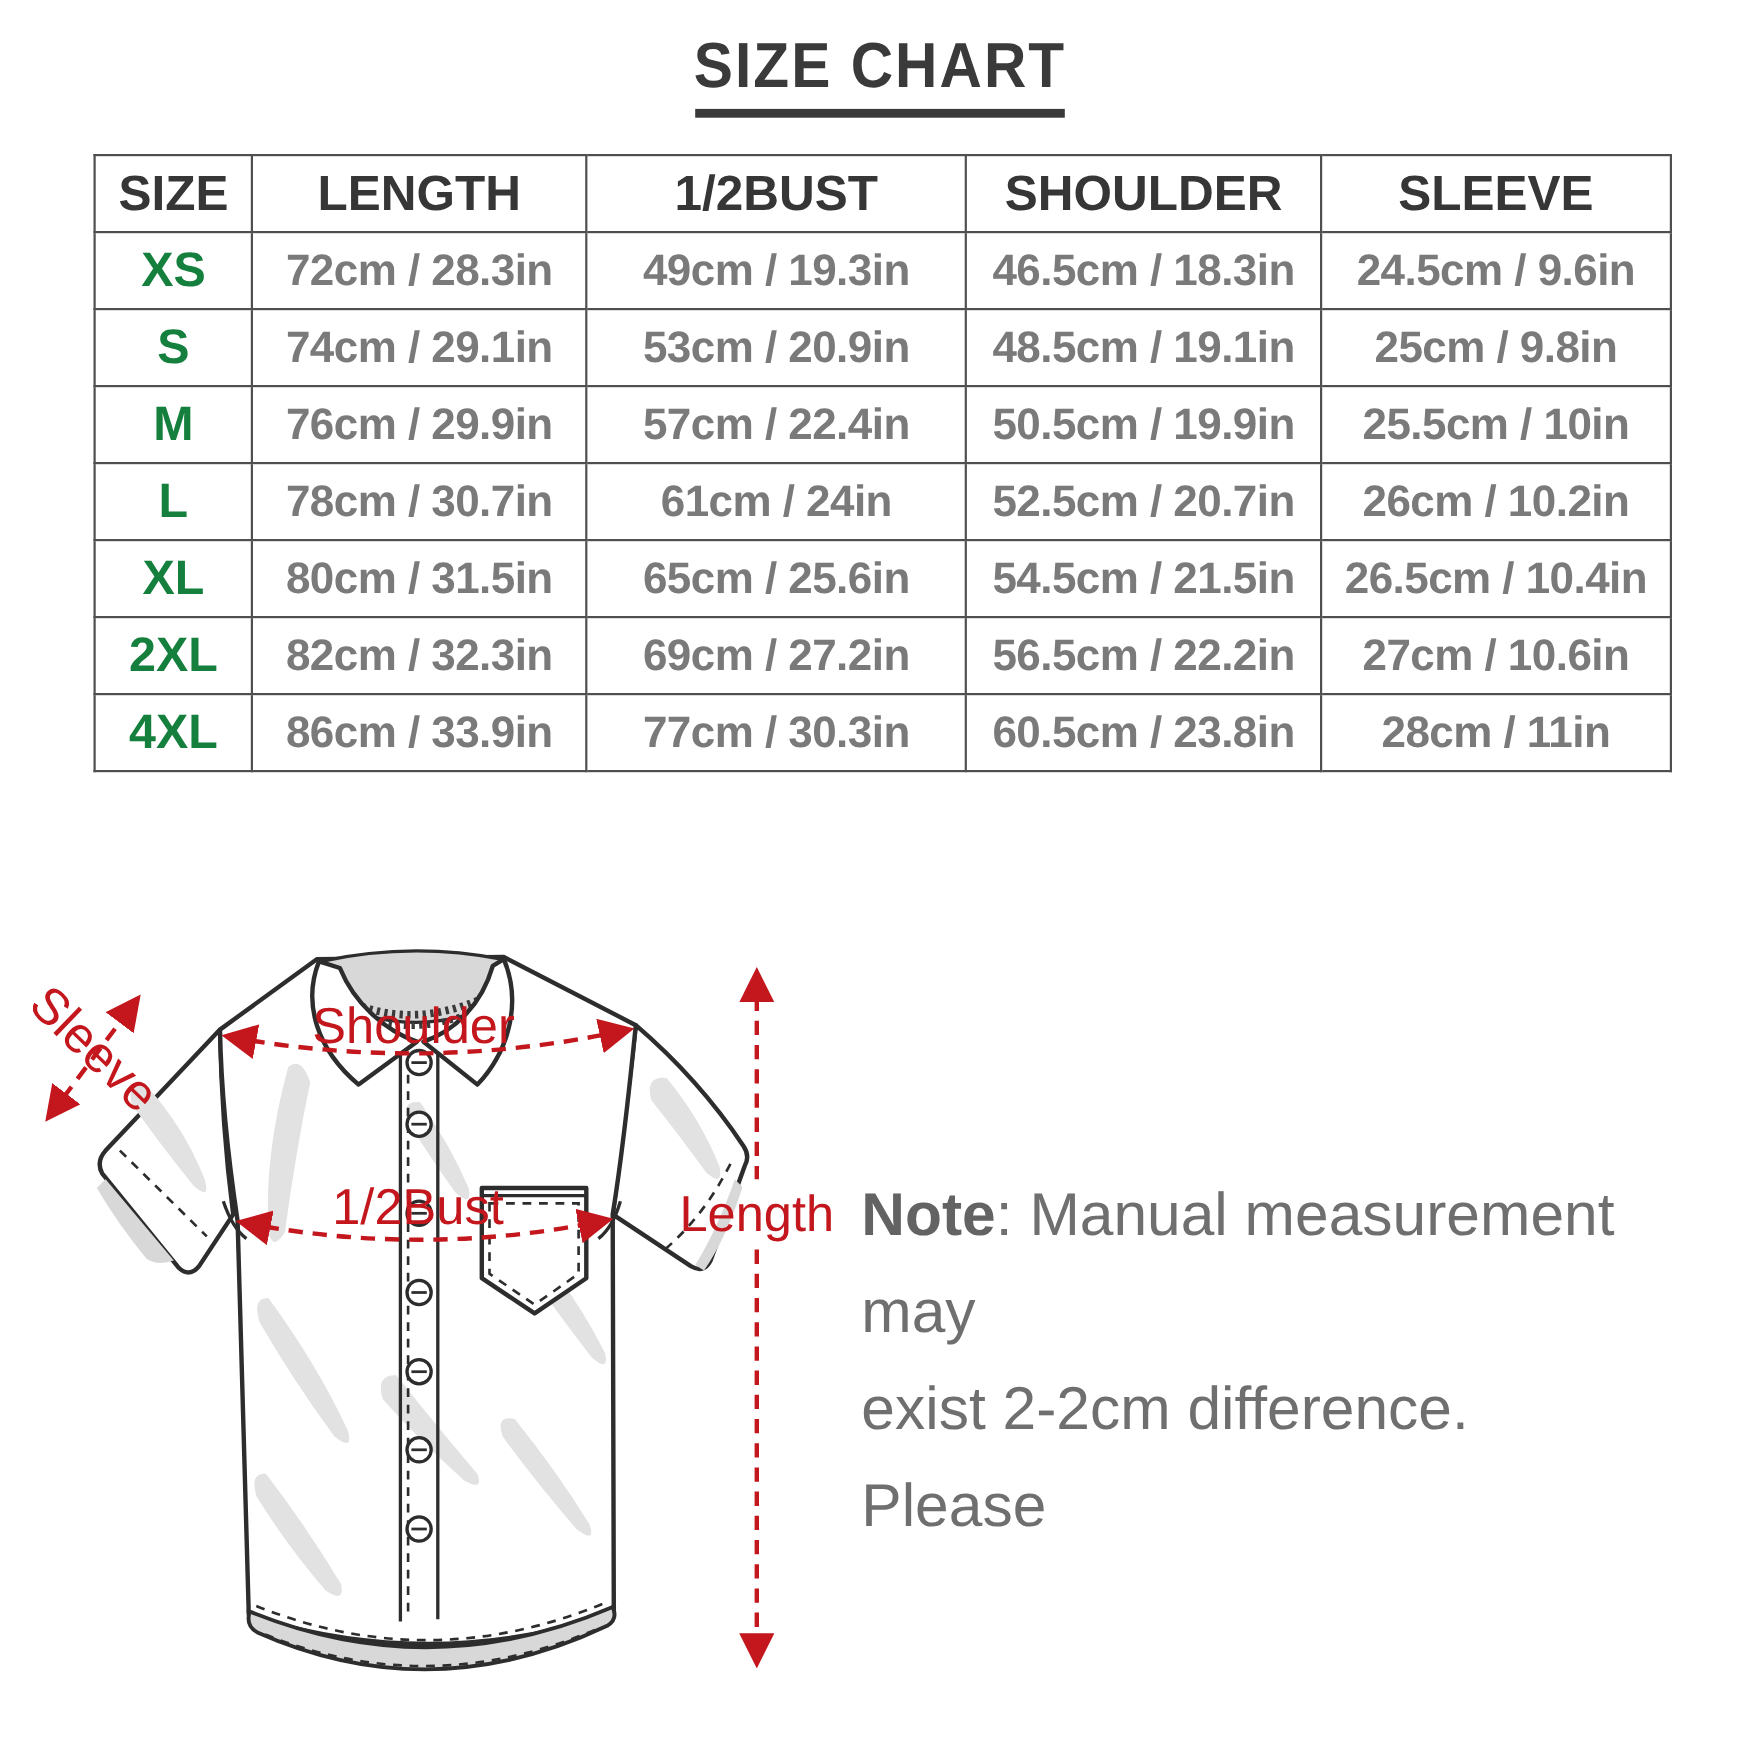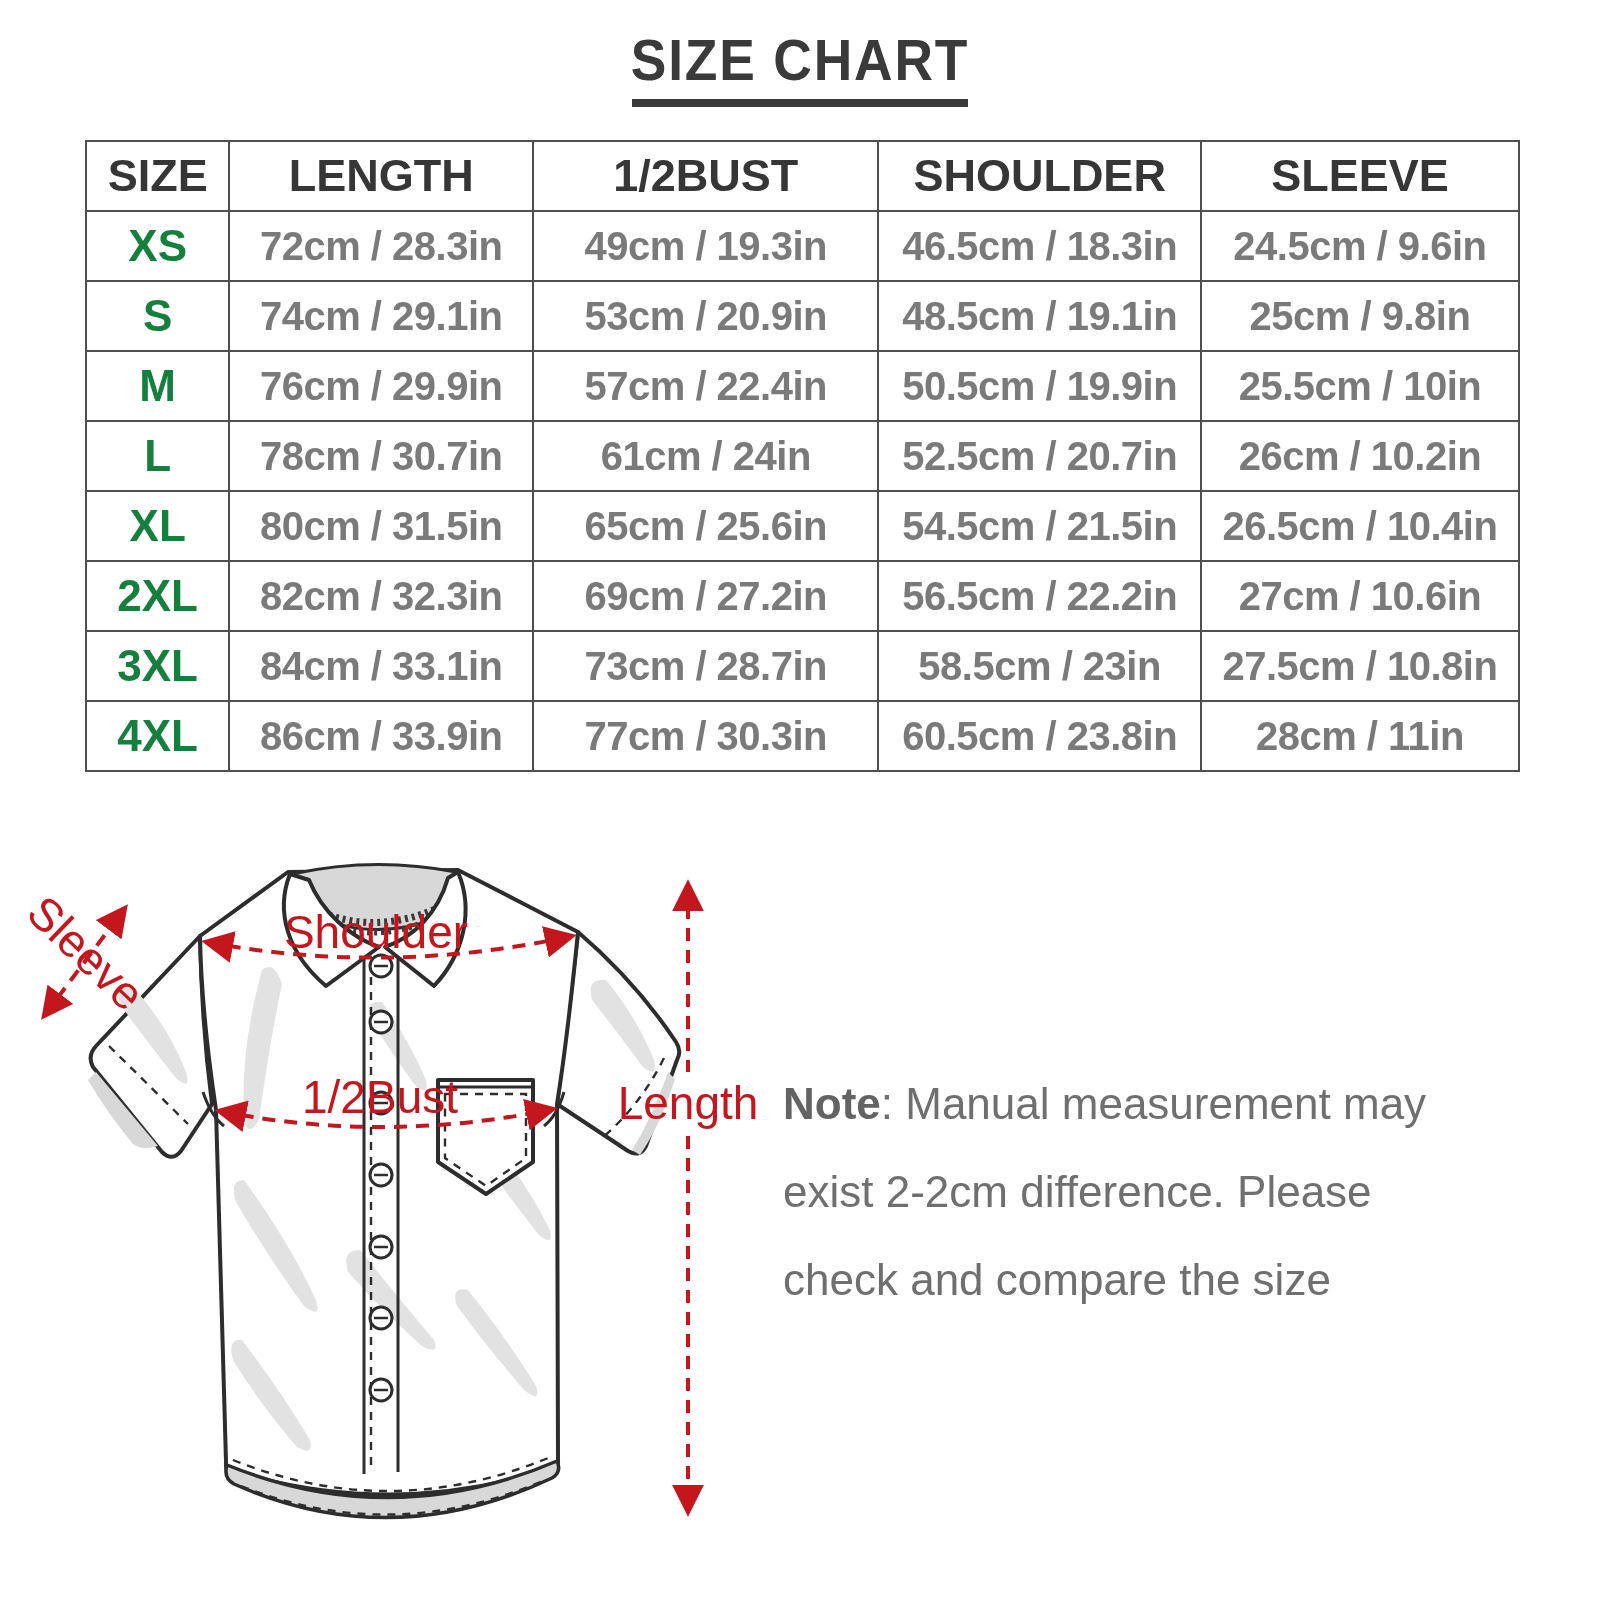--- a/index.html
+++ b/index.html
@@ -25,21 +25,21 @@
   svg.shirt{position:absolute;left:30px;top:820px;}
   .outline{fill:#ffffff;stroke:#2d2d2d;stroke-width:4;stroke-linejoin:round;}
   .thin{fill:none;stroke:#2d2d2d;stroke-width:3;}
   .stitch{fill:none;stroke:#2d2d2d;stroke-width:2.4;stroke-dasharray:8 7;}
   .shade{fill:#e2e2e2;stroke:none;}
   .shade-dk{fill:#d8d8d8;}
   .red-dash{fill:none;stroke:#C3161D;stroke-width:4;stroke-dasharray:13 9;}
   .red-text{fill:#C3161D;font-family:"Liberation Sans",sans-serif;font-size:46px;}
 
   
-  .note{position:absolute;left:783px;top:1060px;width:700px;font-size:44px;
+  .note{position:absolute;left:783px;top:1060px;width:700px;font-size:55px;
         line-height:88px;color:#6f6f6f;}
   .note b{font-weight:bold;color:#636363;}
 </style>
 </head>
 <body>
 
 <div id="page">
 
   <div class="title-wrap">
     <div class="title-text">SIZE CHART</div>
@@ -96,27 +96,20 @@
       <td class="val">65cm / 25.6in</td>
       <td class="val">54.5cm / 21.5in</td>
       <td class="val">26.5cm / 10.4in</td>
     </tr>
     <tr>
       <th class="szc">2XL</th>
       <td class="val">82cm / 32.3in</td>
       <td class="val">69cm / 27.2in</td>
       <td class="val">56.5cm / 22.2in</td>
       <td class="val">27cm / 10.6in</td>
-    </tr>
-    <tr>
-      <th class="szc">3XL</th>
-      <td class="val">84cm / 33.1in</td>
-      <td class="val">73cm / 28.7in</td>
-      <td class="val">58.5cm / 23in</td>
-      <td class="val">27.5cm / 10.8in</td>
     </tr>
     <tr>
       <th class="szc">4XL</th>
       <td class="val">86cm / 33.9in</td>
       <td class="val">77cm / 30.3in</td>
       <td class="val">60.5cm / 23.8in</td>
       <td class="val">28cm / 11in</td>
     </tr>
   </tbody>
     </table>
@@ -206,16 +199,15 @@
 
       <path class="red-dash" d="M658,64 L658,252" marker-start="url(#arrow)"></path>
       <path class="red-dash" d="M658,316 L658,692" marker-end="url(#arrow)"></path>
       <text class="red-text" x="658" y="299" text-anchor="middle" font-size="44">Length</text>
     </g>
   </svg>
 
   <div class="note">
     <div><b>Note</b><span>: Manual measurement may</span></div>
     <div>exist 2-2cm difference. Please</div>
-    <div>check and compare the size</div>
   </div>
 
 </div>
 
 </body></html>

